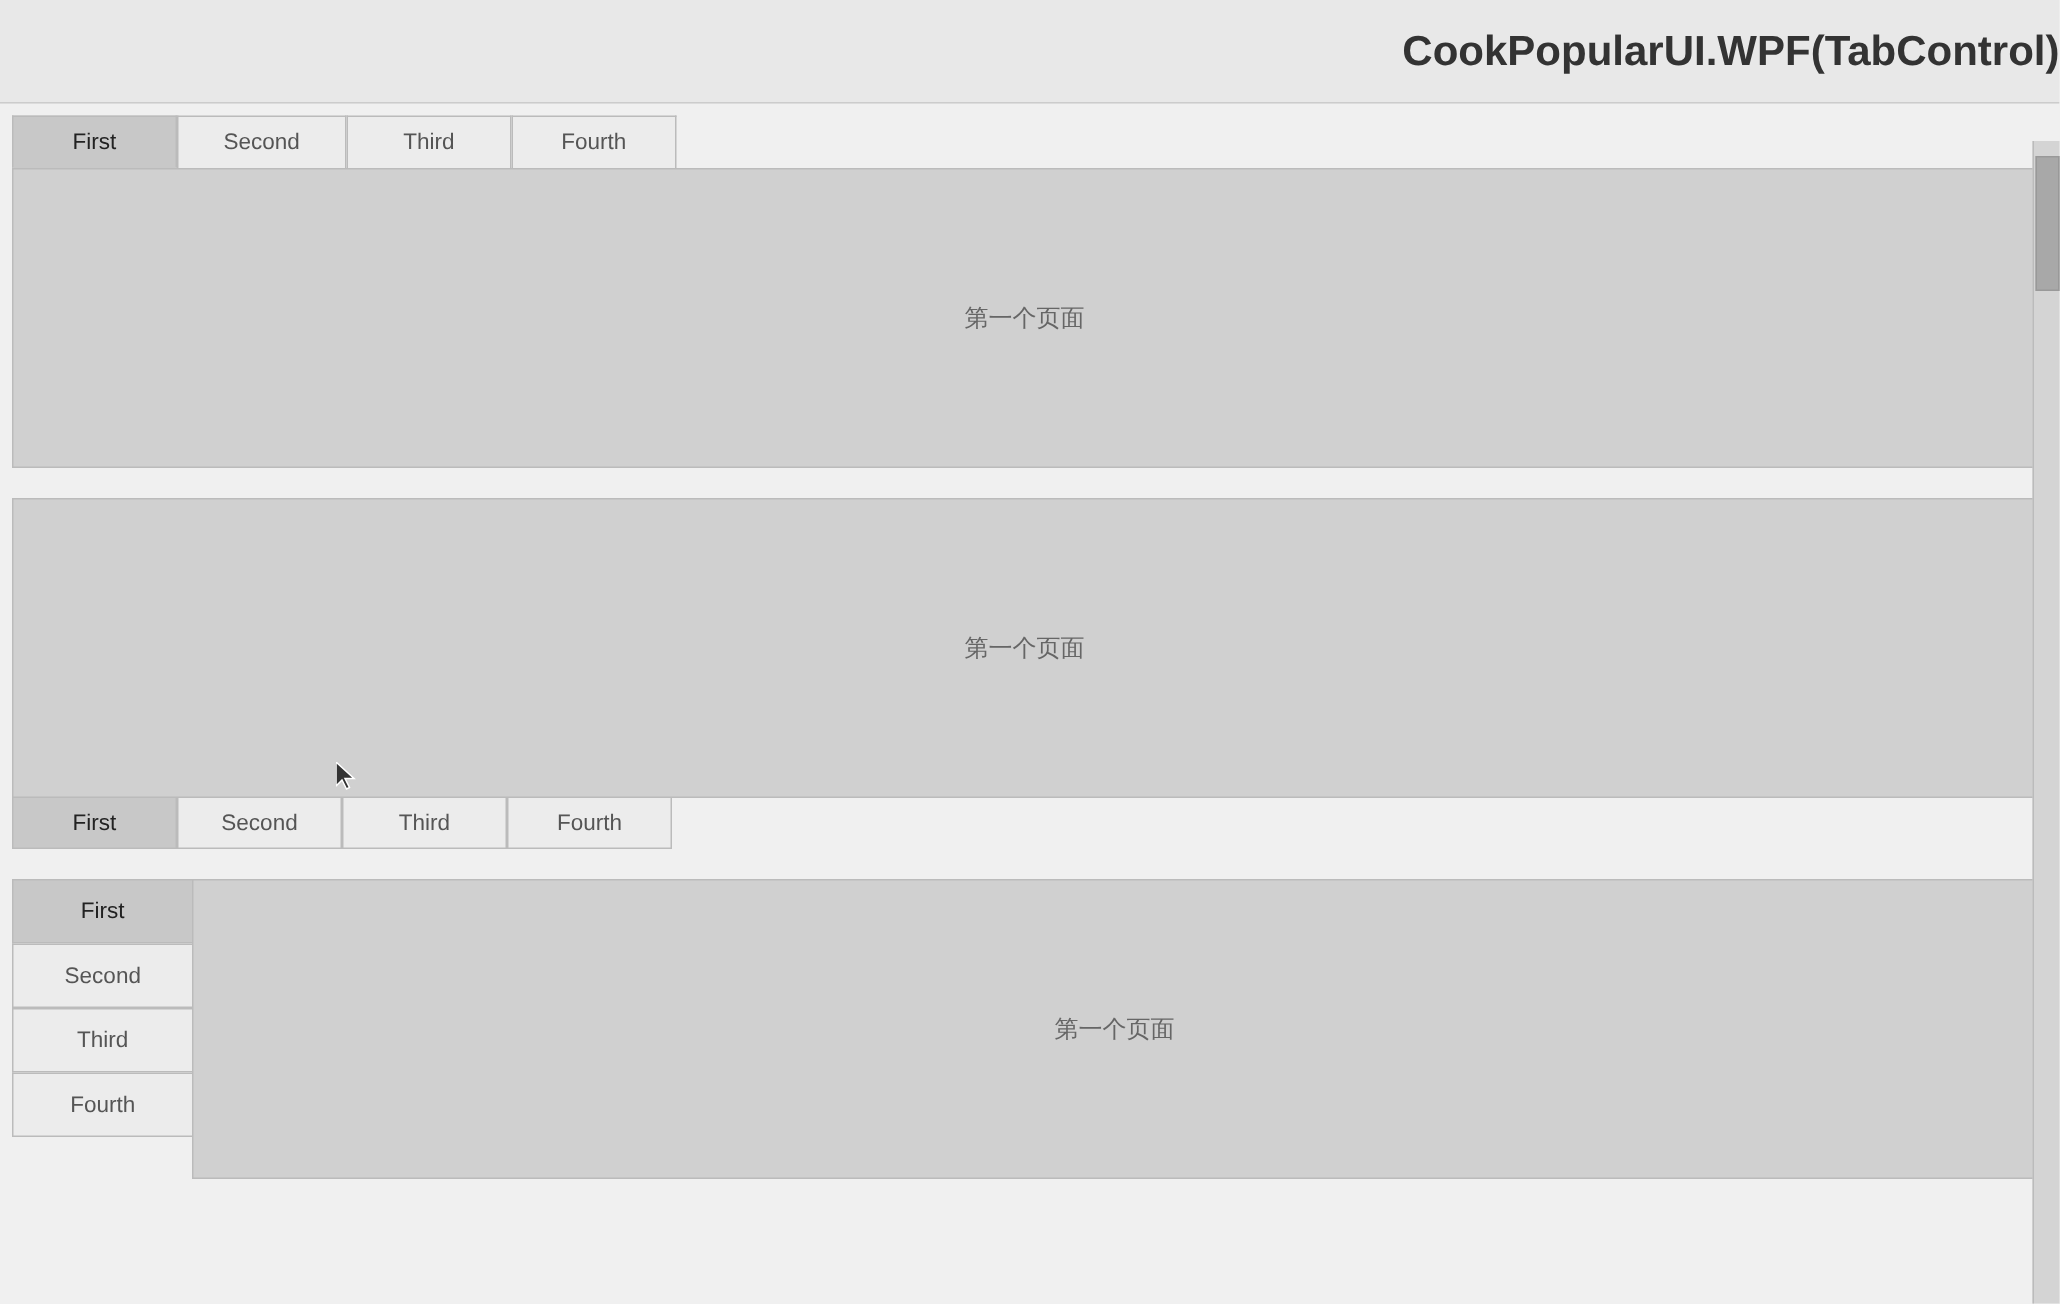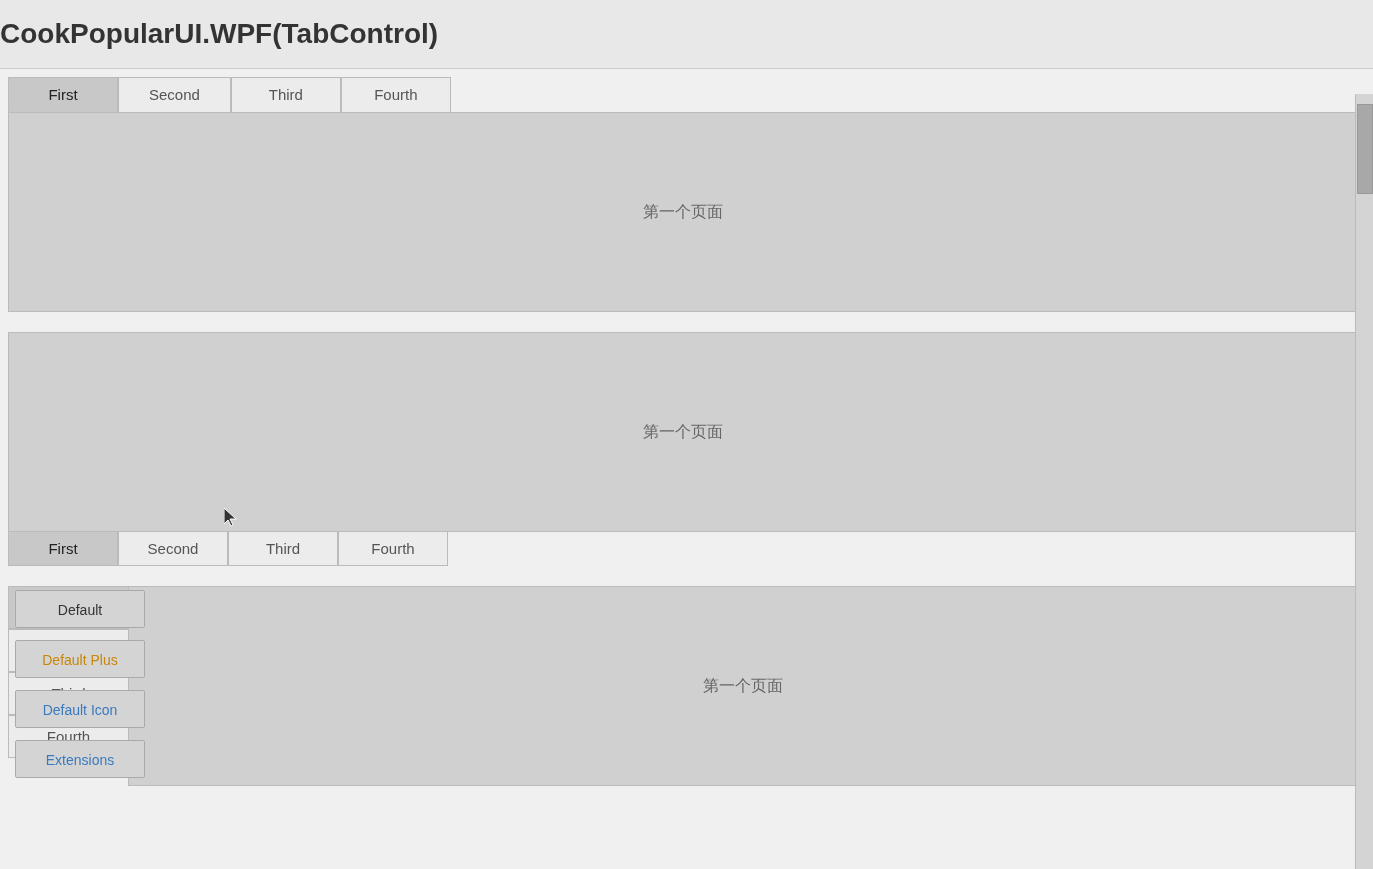--- a/index.html
+++ b/index.html
@@ -9,21 +9,21 @@
       width: 1373px;
       min-height: 869px;
       overflow-x: hidden;
     }
 
     
     .title-bar {
       background: #e8e8e8;
       width: 100%;
       padding: 18px 0;
-      text-align: left;
+      text-align: right;
       border-bottom: 1px solid #ccc;
     }
     .title-bar h1 {
       font-size: 28px;
       font-weight: bold;
       color: #333;
     }
     .sidebar-button {
       width: 130px;
       height: 38px;
@@ -217,24 +217,18 @@
         <div class="tab-btn-left">Third</div>
         <div class="tab-btn-left">Fourth</div>
       </div>
       <div class="tab-content-left">
         <span>第一个页面</span>
       </div>
     </div>
 
   </div>
 
-  <div style="position:absolute; left:0; top:580px; width:160px; padding:10px 15px; display:flex; flex-direction:column; gap:12px;">
-    <button class="sidebar-button">Default</button>
-    <button class="sidebar-button default-plus">Default Plus</button>
-    <button class="sidebar-button default-icon">Default Icon</button>
-    <button class="sidebar-button extensions">Extensions</button>
-  </div>
 
   <div style="width:18px; background:#d4d4d4; position:absolute; right:0; top:94px; height:775px; border-left:1px solid #bbb;">
     <div style="width:16px; height:90px; background:#a8a8a8; margin:0 1px; margin-top:10px; border:1px solid #999;"></div>
   </div>
 
 </div>
 
 </body></html>

